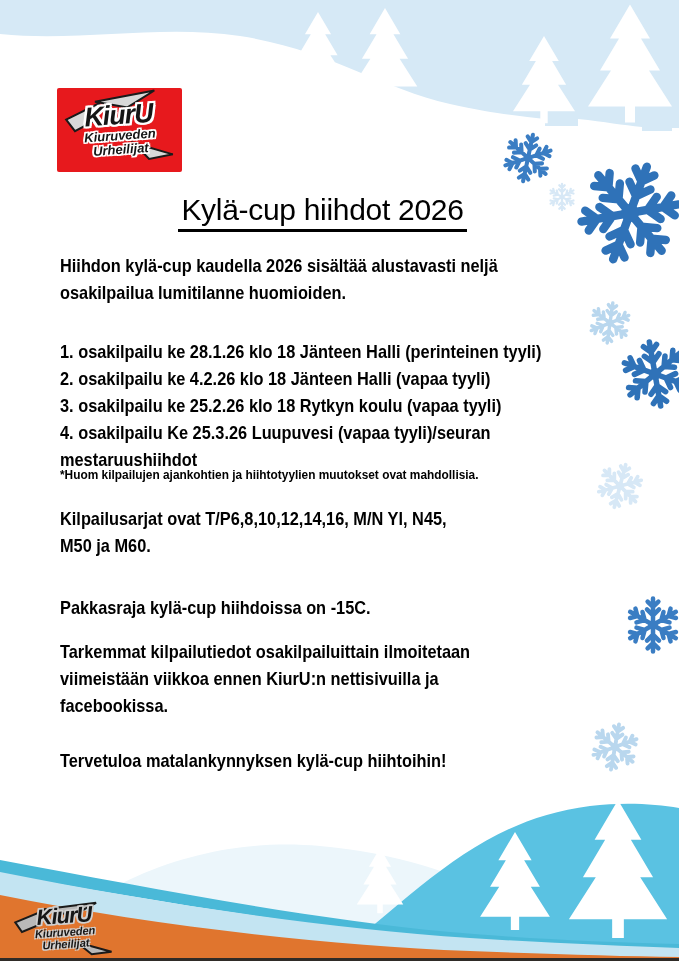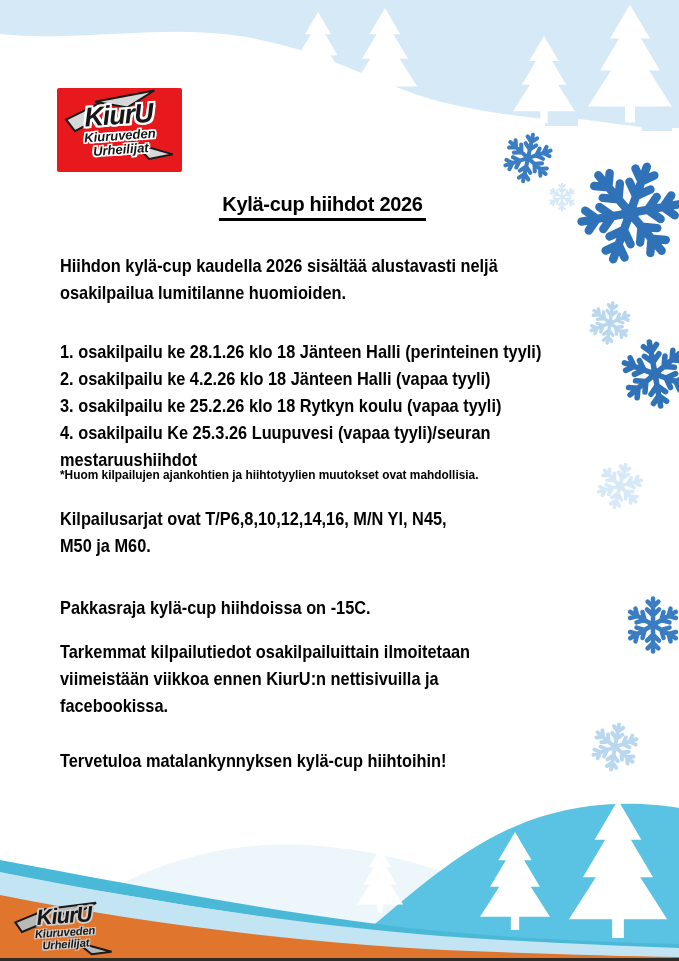--- a/index.html
+++ b/index.html
@@ -29,21 +29,21 @@
   }
   .logo-bottom{left:10px;top:903px;width:110px;height:56px;z-index:6;}
   .logo-bottom .logo-main{margin-top:2px;font-size:22px;line-height:22px;
     text-shadow:-1.5px -1.5px 0 #cfcfcf,1.5px -1.5px 0 #cfcfcf,-1.5px 1.5px 0 #cfcfcf,1.5px 1.5px 0 #cfcfcf,0 -1.5px 0 #cfcfcf,0 1.5px 0 #cfcfcf,-1.5px 0 0 #cfcfcf,1.5px 0 0 #cfcfcf;}
   .logo-bottom .logo-sub{font-size:11px;line-height:11.5px;
     text-shadow:-1.2px -1.2px 0 #cfcfcf,1.2px -1.2px 0 #cfcfcf,-1.2px 1.2px 0 #cfcfcf,1.2px 1.2px 0 #cfcfcf;}
 
   
   .title-wrap{position:absolute;left:0;top:193px;width:645px;text-align:center;}
   .title{
-    display:inline-block;font-size:20px;font-weight:700;letter-spacing:-0.3px;
+    display:inline-block;font-size:30px;font-weight:400;letter-spacing:-0.3px;
     border-bottom:3.5px solid #000;padding:0 3px 2px 3px;
   }
   .tblock{
     position:absolute;left:60px;width:619px;
     font-size:19px;font-weight:800;line-height:27px;
     transform:scaleX(0.86);transform-origin:0 0;
   }
   .tblock .line{white-space:nowrap;}
   .intro{top:252px;}
   .events{top:338px;}

